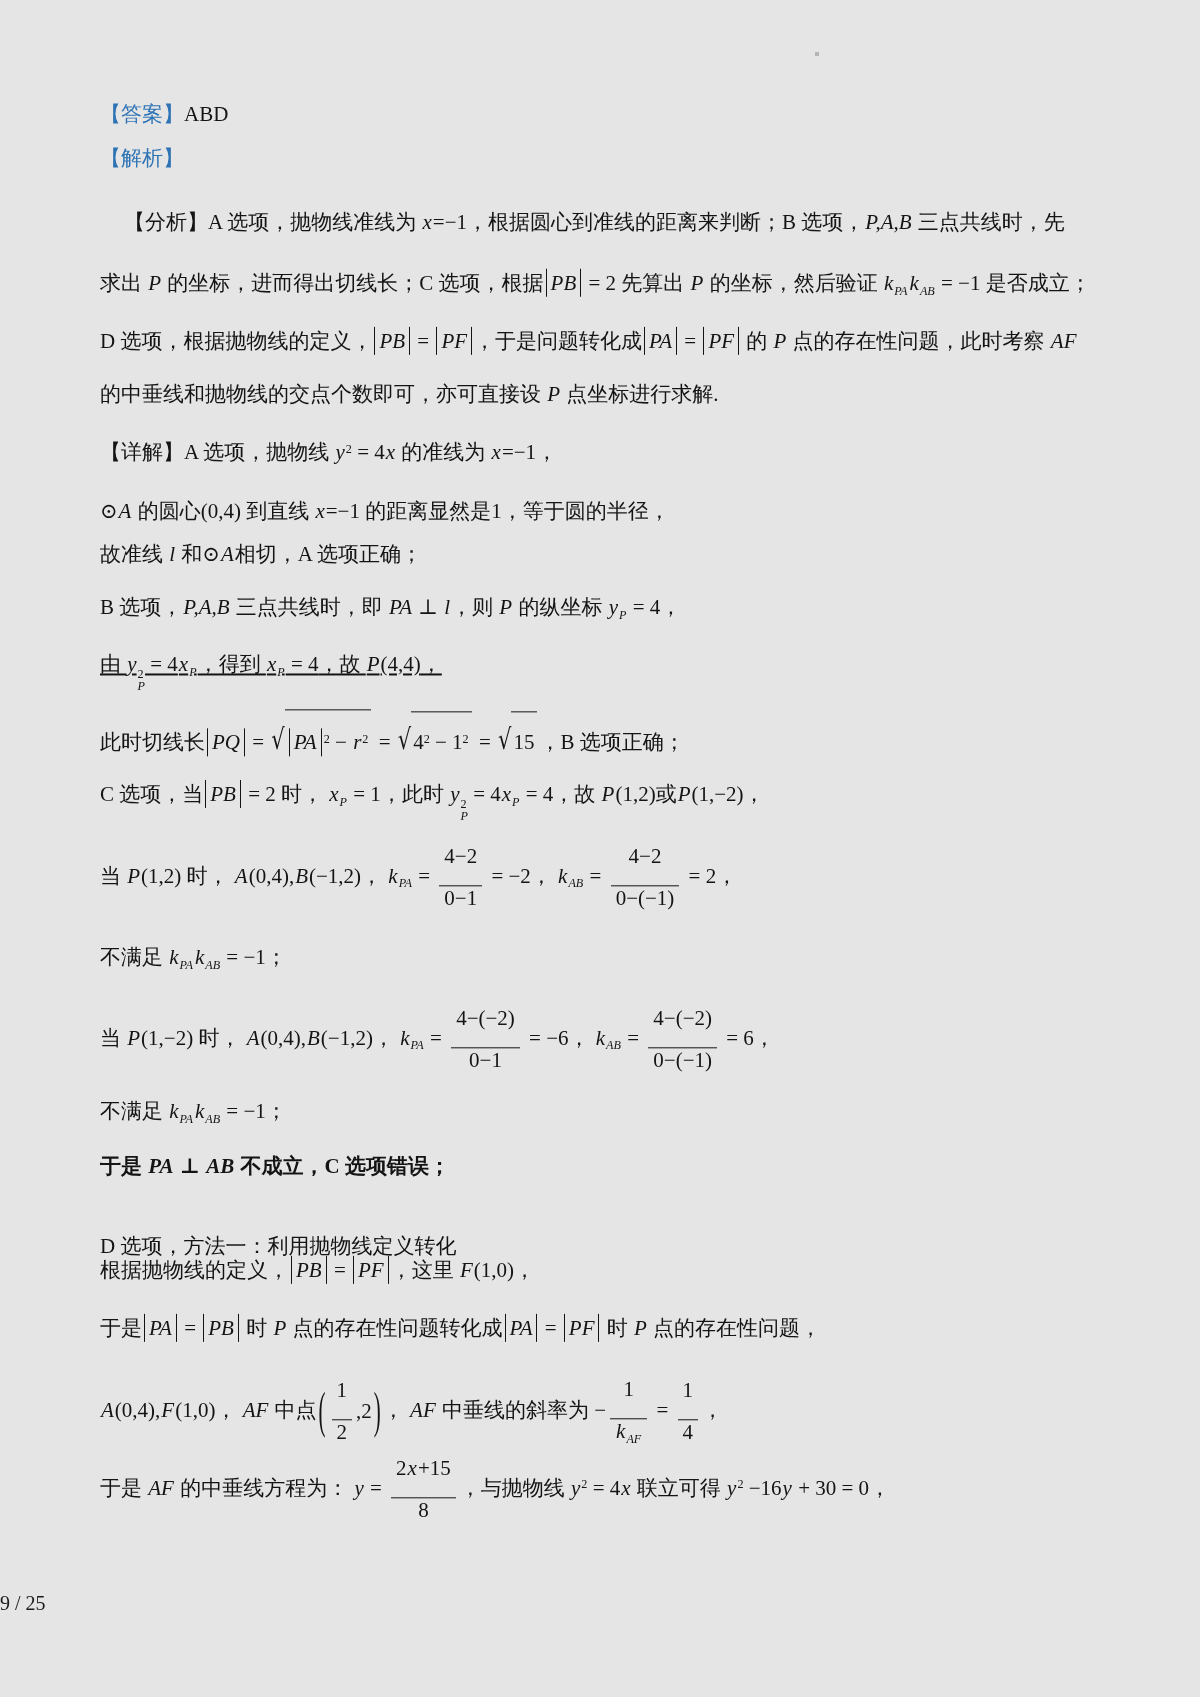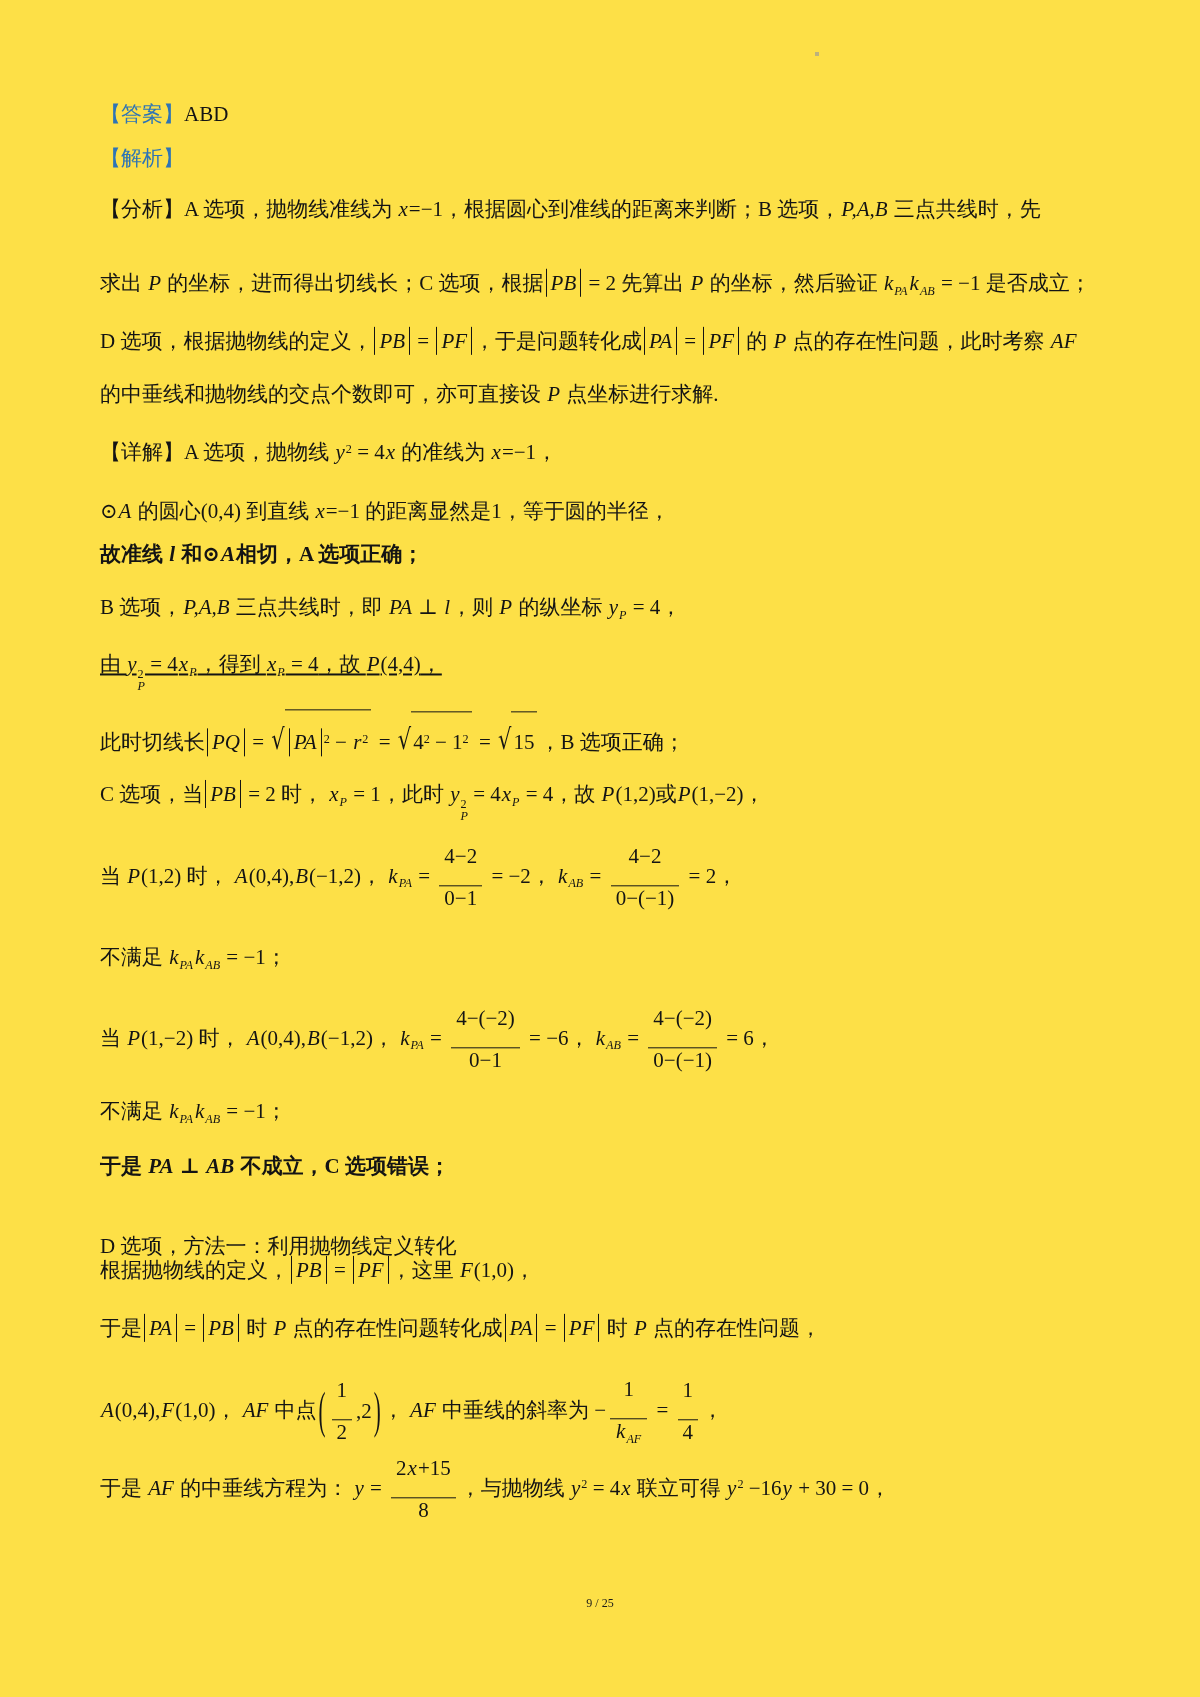--- a/index.html
+++ b/index.html
@@ -1,20 +1,20 @@
 <!DOCTYPE html>
 <html><head>
 <meta charset="utf-8">
 <style>
   html, body { margin: 0; padding: 0; background: #ffffff; overflow: hidden; }
   .page {
     position: relative;
     width: 1200px;
     height: 1697px;
-    background: #fde047;
+    background: #e5e5e5;
     font-size: 21px;
     color: #141414;
     font-family: "Liberation Serif", "DejaVu Serif", serif;
   }
   .ln {
     position: absolute;
     left: 100px;
     transform: translateY(-50%);
     white-space: nowrap;
     line-height: 1.3;
@@ -86,49 +86,49 @@
     transform: scaleY(2.4);
     font-weight: 300;
     padding: 0 2px;
     font-family: "Liberation Serif", serif;
   }
   .pbody { display: inline-flex; align-items: center; }
   .footer {
     position: absolute;
     left: 0;
     width: 100%;
-    text-align: center;
+    text-align: left;
     transform: translateY(-50%);
-    font-size: 12px;
+    font-size: 20px;
     color: #1a1a1a;
     font-family: "Liberation Serif", "DejaVu Serif", serif;
   }
   .stray-dot {
     position: absolute;
     width: 4px;
     height: 4px;
     background: #9a9a9a;
     opacity: 0.65;
   }
 </style>
 </head>
 <body>
 
 <div class="page">
   <div class="stray-dot" id="stray-dot" style="left: 815px; top: 52px;"></div>
   <div id="doc-body">
       <div class="ln" style="top: 115px;"><span class="hl">【答案】</span><span class="zh">ABD</span></div>
       <div class="ln" style="top: 159px;"><span class="hl">【解析】</span></div>
-      <div class="ln" style="top: 210px;"><span class="zh">【分析】A 选项，抛物线准线为 </span><span class="mi">x</span><span class="mn">=−1</span><span class="zh">，根据圆心到准线的距离来判断；B 选项，</span><span class="mi">P,A,B</span><span class="zh"> 三点共线时，先</span></div>
+      <div class="ln" style="top: 223px; margin-left: 24px;"><span class="zh">【分析】A 选项，抛物线准线为 </span><span class="mi">x</span><span class="mn">=−1</span><span class="zh">，根据圆心到准线的距离来判断；B 选项，</span><span class="mi">P,A,B</span><span class="zh"> 三点共线时，先</span></div>
       <div class="ln" style="top: 284px;"><span class="zh">求出 </span><span class="mi">P</span><span class="zh"> 的坐标，进而得出切线长；C 选项，根据</span><span class="abs"><span class="mi">PB</span></span><span class="mn"> = 2</span><span class="zh"> 先算出 </span><span class="mi">P</span><span class="zh"> 的坐标，然后验证 </span><span class="mi">k</span><span class="msub">PA</span><span class="mi">k</span><span class="msub">AB</span><span class="mn"> = −1</span><span class="zh"> 是否成立；</span></div>
       <div class="ln" style="top: 341px;"><span class="zh">D 选项，根据抛物线的定义，</span><span class="abs"><span class="mi">PB</span></span><span class="mn"> = </span><span class="abs"><span class="mi">PF</span></span><span class="zh">，于是问题转化成</span><span class="abs"><span class="mi">PA</span></span><span class="mn"> = </span><span class="abs"><span class="mi">PF</span></span><span class="zh"> 的 </span><span class="mi">P</span><span class="zh"> 点的存在性问题，此时考察 </span><span class="mi">AF</span></div>
       <div class="ln" style="top: 395px;"><span class="zh">的中垂线和抛物线的交点个数即可，亦可直接设 </span><span class="mi">P</span><span class="zh"> 点坐标进行求解.</span></div>
       <div class="ln" style="top: 453px;"><span class="zh">【详解】A 选项，抛物线 </span><span class="mi">y</span><span class="msup">2</span><span class="mn"> = 4</span><span class="mi">x</span><span class="zh"> 的准线为 </span><span class="mi">x</span><span class="mn">=−1</span><span class="zh">，</span></div>
       <div class="ln" style="top: 512px; text-align: right;"><span class="mn">⊙</span><span class="mi">A</span><span class="zh"> 的圆心</span><span class="mn">(0,4)</span><span class="zh"> 到直线 </span><span class="mi">x</span><span class="mn">=−1</span><span class="zh"> 的距离显然是</span><span class="mn">1</span><span class="zh">，等于圆的半径，</span></div>
-      <div class="ln" style="top: 555px; font-weight: bold;"><span class="zh">故准线 </span><span class="mi">l</span><span class="zh"> 和</span><span class="mn">⊙</span><span class="mi">A</span><span class="zh">相切，A 选项正确；</span></div>
+      <div class="ln" style="top: 555px;"><span class="zh">故准线 </span><span class="mi">l</span><span class="zh"> 和</span><span class="mn">⊙</span><span class="mi">A</span><span class="zh">相切，A 选项正确；</span></div>
       <div class="ln" style="top: 609px;"><span class="zh">B 选项，</span><span class="mi">P,A,B</span><span class="zh"> 三点共线时，即 </span><span class="mi">PA</span><span class="mn"> ⊥ </span><span class="mi">l</span><span class="zh">，则 </span><span class="mi">P</span><span class="zh"> 的纵坐标 </span><span class="mi">y</span><span class="msub">P</span><span class="mn"> = 4</span><span class="zh">，</span></div>
       <div class="ln" style="top: 672px; text-decoration: underline;"><span class="zh">由 </span><span class="mi">y</span><span class="supsub">
           <span class="ss-top">2</span>
           <span class="ss-bot">P</span>
         </span><span class="mn"> = 4</span><span class="mi">x</span><span class="msub">P</span><span class="zh">，得到 </span><span class="mi">x</span><span class="msub">P</span><span class="mn"> = 4</span><span class="zh">，故 </span><span class="mi">P</span><span class="mn">(4,4)</span><span class="zh">，</span></div>
       <div class="ln" style="top: 733px;"><span class="zh">此时切线长</span><span class="abs"><span class="mi">PQ</span></span><span class="mn"> = </span><span class="sqrt"><span class="rsign">√</span><span class="rbody"><span class="abs"><span class="mi">PA</span></span><span class="msup">2</span><span class="mn"> − </span><span class="mi">r</span><span class="msup">2</span></span></span><span class="mn"> = </span><span class="sqrt"><span class="rsign">√</span><span class="rbody"><span class="mn">4</span><span class="msup">2</span><span class="mn"> − 1</span><span class="msup">2</span></span></span><span class="mn"> = </span><span class="sqrt"><span class="rsign">√</span><span class="rbody"><span class="mn">15</span></span></span><span class="zh">，B 选项正确；</span></div>
       <div class="ln" style="top: 801px;"><span class="zh">C 选项，当</span><span class="abs"><span class="mi">PB</span></span><span class="mn"> = 2</span><span class="zh"> 时， </span><span class="mi">x</span><span class="msub">P</span><span class="mn"> = 1</span><span class="zh">，此时 </span><span class="mi">y</span><span class="supsub">
           <span class="ss-top">2</span>
           <span class="ss-bot">P</span>
         </span><span class="mn"> = 4</span><span class="mi">x</span><span class="msub">P</span><span class="mn"> = 4</span><span class="zh">，故 </span><span class="mi">P</span><span class="mn">(1,2)</span><span class="zh">或</span><span class="mi">P</span><span class="mn">(1,−2)</span><span class="zh">，</span></div>

